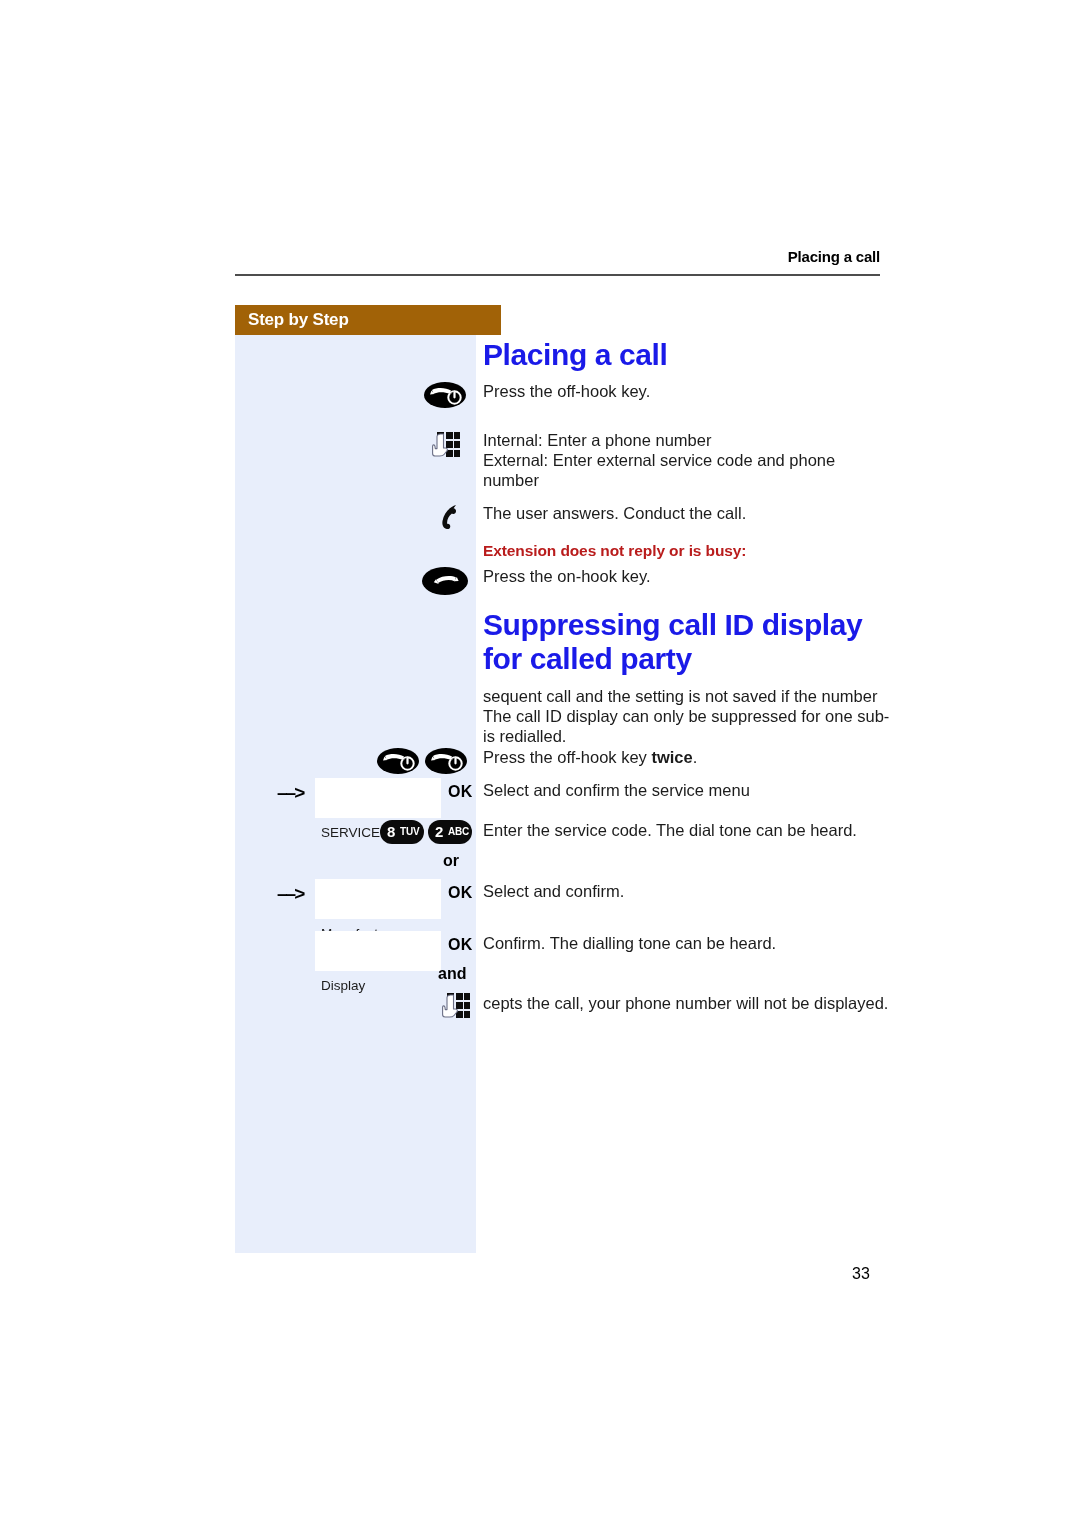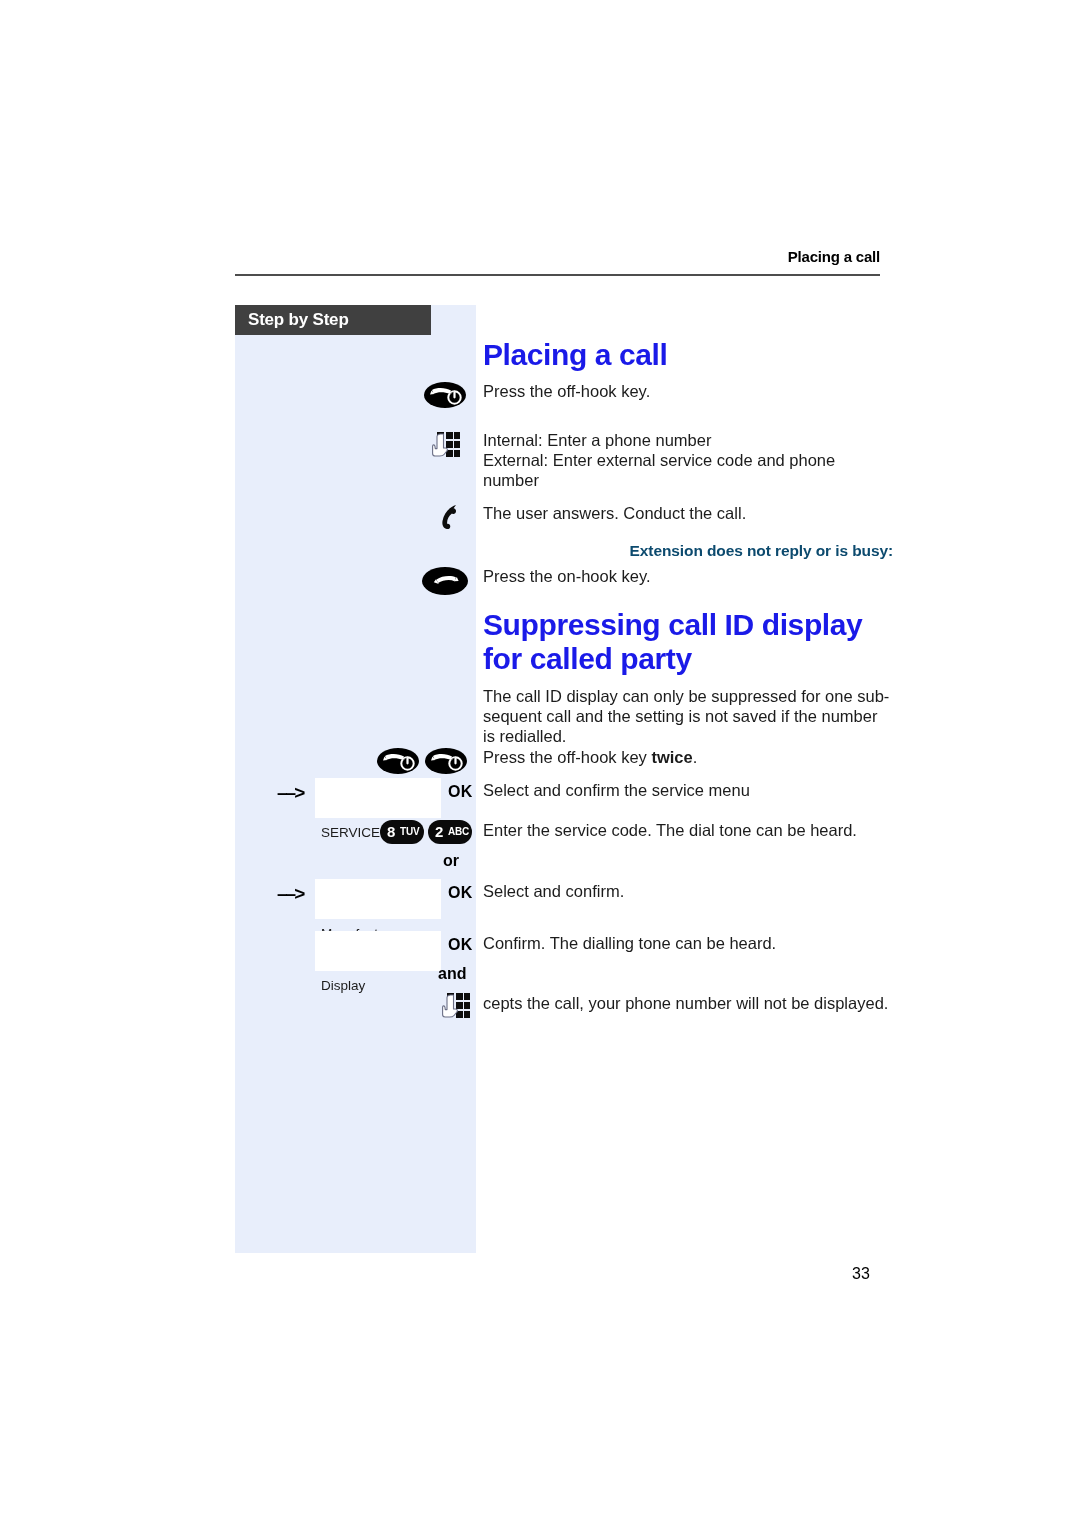--- a/index.html
+++ b/index.html
@@ -47,48 +47,47 @@
     left: 235px;
     top: 305px;
     width: 241px;
     height: 948px;
     background: #e8eefb;
   }
   #sidebar-title {
     position: absolute;
     left: 0;
     top: 0;
-    width: 196px;
+    width: 266px;
     height: 30px;
-    background: #404040;
+    background: #a16207;
   }
   #sidebar-title span {
     position: absolute;
     left: 13px;
     top: 5px;
     color: #ffffff;
     font-size: 17px;
     font-weight: bold;
     letter-spacing: -0.2px;
   }
 
   h1.sect {
     margin: 0;
     color: #1a1ae8;
     font-size: 30px;
     font-weight: bold;
     line-height: 1.12;
     letter-spacing: -0.4px;
   }
   .sub-blue {
-    color: #0c4a6e;
+    color: #b91c1c;
     font-size: 15.5px;
     font-weight: bold;
     letter-spacing: -0.1px;
-    text-align: right;
   }
   p.body {
     margin: 0;
     font-size: 16.5px;
     line-height: 1.22;
     color: #1c1c1c;
   }
   p.body b { font-weight: bold; }
 
   
@@ -302,22 +301,22 @@
 <div class="row" style="left:235px; top:608px;">
   <div class="gutter"></div>
   <div class="txt">
     <h1 class="sect">Suppressing call ID display for called party</h1>
   </div>
 </div>
 
 <div class="row" style="left:235px; top:686px;">
   <div class="gutter"></div>
   <div class="txt">
+    <p class="body">sequent call and the setting is not saved if the number</p>
     <p class="body">The call ID display can only be suppressed for one sub-</p>
-    <p class="body">sequent call and the setting is not saved if the number</p>
     <p class="body">is redialled.</p>
   </div>
 </div>
 
 <div class="row" style="left:235px; top:747px; height:32px;">
   <div class="gutter">
     <div class="ic" style="left:142px; top:0px;">
       <svg width="42" height="28" viewBox="0 0 42 28">
         <ellipse cx="21" cy="14" rx="21" ry="13" fill="#000"></ellipse>
         <path d="M8 9 C13 6 22 6.5 27 9.5 L26 13 C21 10.8 14 10.5 9.5 12.8 Z" fill="#fff"></path>

